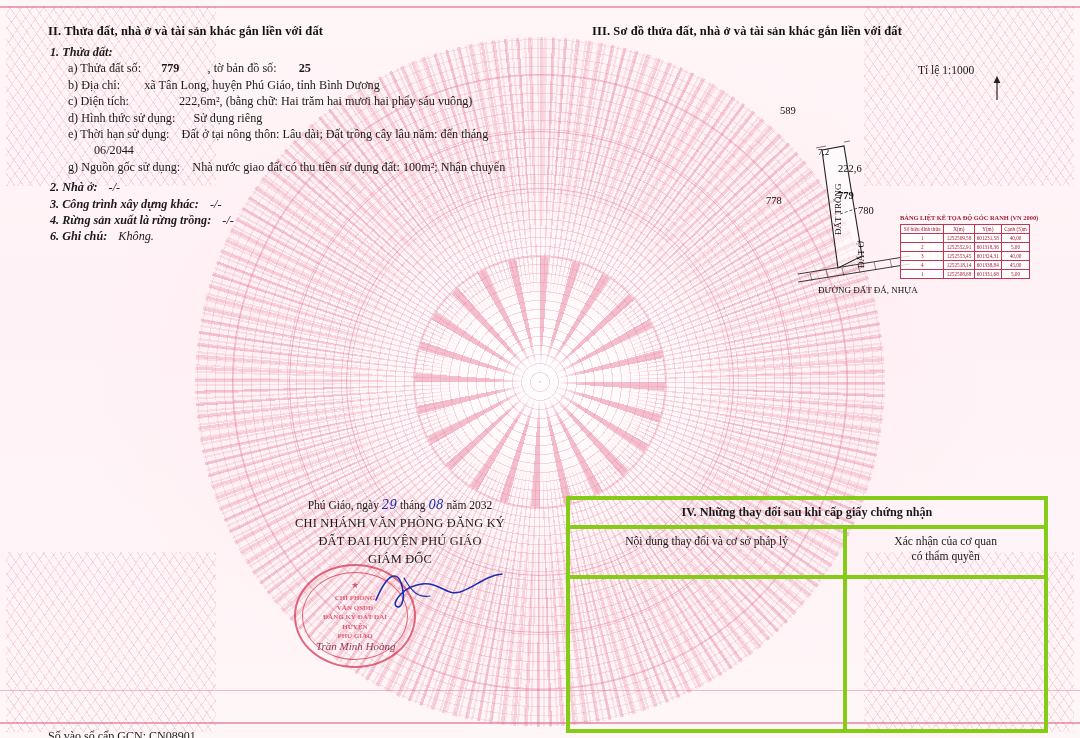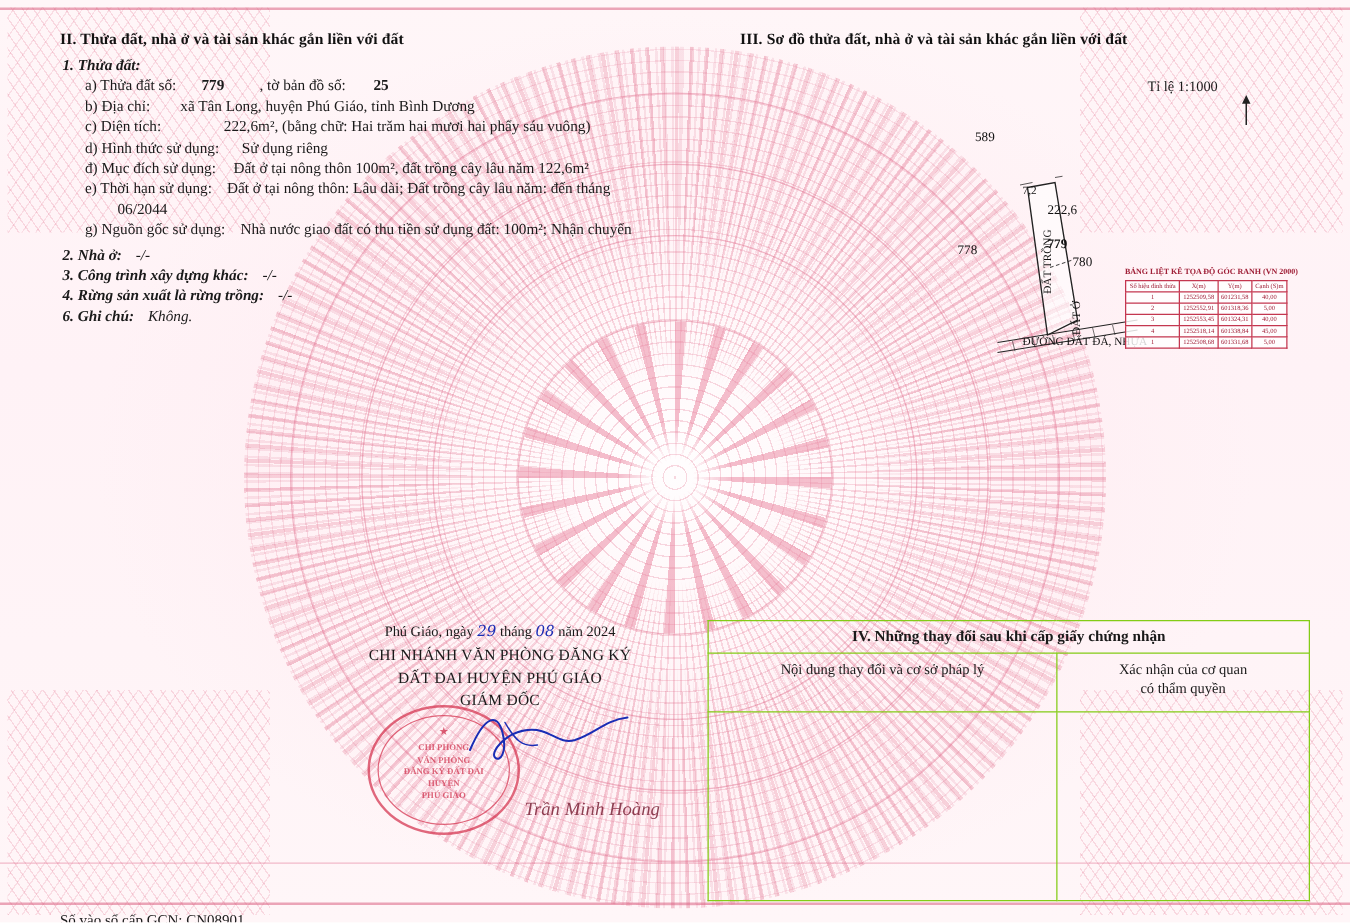--- a/index.html
+++ b/index.html
@@ -278,41 +278,41 @@
   .sig-scribble {
     position: absolute;
     left: 372px;
     top: 566px;
     width: 150px;
     height: 48px;
     pointer-events: none;
   }
   .signer-name {
     position: absolute;
-    left: 328px;
+    left: 316px;
     top: 640px;
     width: 200px;
-    text-align: right;
+    text-align: left;
     color: #7b2338;
     font-style: italic;
-    font-size: 15px;
+    font-size: 11px;
     opacity: 0.85;
   }
 
   
   .iv-table {
     position: absolute;
     left: 566px;
     top: 496px;
     width: 482px;
     border-collapse: collapse;
     font-size: 11.6px;
   }
   .iv-table td, .iv-table th {
-    border: 1px solid #84cc16;
+    border: 4px solid #84cc16;
     padding: 5px 6px;
     vertical-align: top;
   }
   .iv-head {
     text-align: center;
     font-weight: bold;
     font-size: 12.2px;
     padding: 6px 4px;
   }
   .iv-sub {
@@ -397,25 +397,20 @@
         <span style="display:inline-block;width:44px;"></span>
         <span>222,6m², (bằng chữ: Hai trăm hai mươi hai phẩy sáu vuông)</span>
       </div>
 
       <div class="ln indent2">
         <span>d) Hình thức sử dụng:</span>
         <span style="display:inline-block;width:12px;"></span>
         <span>Sử dụng riêng</span>
       </div>
 
-      <div class="ln indent2">
-        <span>đ) Mục đích sử dụng:</span>
-        <span style="display:inline-block;width:8px;"></span>
-        <span>Đất ở tại nông thôn 100m², đất trồng cây lâu năm 122,6m²</span>
-      </div>
 
       <div class="ln indent2">
         <span>e) Thời hạn sử dụng:</span>
         <span style="display:inline-block;width:6px;"></span>
         <span>Đất ở tại nông thôn: Lâu dài; Đất trồng cây lâu năm: đến tháng</span>
       </div>
       <div class="ln indent3">06/2044</div>
 
       <div class="ln indent2">
         <span>g) Nguồn gốc sử dụng:</span>
@@ -478,21 +473,21 @@
     </svg>
 
     <div class="lbl" style="left:780px; top:105px;">589</div>
     <div class="lbl" style="left:766px; top:195px;">778</div>
     <div class="lbl" style="left:858px; top:205px;">780</div>
     <div class="lbl bold" style="left:838px; top:150px;">779</div>
     <div class="lbl" style="left:838px; top:163px;">222,6</div>
     <div class="lbl lbl-sm" style="left:818px; top:147px;">7,2</div>
     <div class="lbl lbl-sm dim-label-vert" style="left:833px; top:235px;">ĐẤT TRỒNG</div>
     <div class="lbl lbl-sm dim-label-vert" style="left:856px; top:268px;">ĐẤT Ở</div>
-    <div class="lbl lbl-sm" style="left:806px; top:268px;padding-left:12px;">ĐƯỜNG ĐẤT ĐÁ, NHỰA</div>
+    <div class="lbl lbl-sm" style="left:806px; top:285px;padding-left:12px;">ĐƯỜNG ĐẤT ĐÁ, NHỰA</div>
 
     <div class="coord-caption">BẢNG LIỆT KÊ TỌA ĐỘ GÓC RANH (VN 2000)</div>
     <table class="coord-table">
       <thead>
         <tr>
           <th>Số hiệu
 đỉnh thửa</th>
           <th>X(m)</th>
           <th>Y(m)</th>
           <th>Cạnh
@@ -533,32 +528,32 @@
       </tbody>
     </table>
 
     <div class="sign-block">
       <div class="place-date">
         <span>Phú Giáo, ngày</span>
         <span class="handwrite">29</span>
         <span>tháng</span>
         <span class="handwrite">08</span>
         <span>năm</span>
-        <span>2024</span>
+        <span>2032</span>
       </div>
       <div class="office">CHI NHÁNH VĂN PHÒNG ĐĂNG KÝ</div>
       <div class="office">ĐẤT ĐAI HUYỆN PHÚ GIÁO</div>
       <div class="office">GIÁM ĐỐC</div>
     </div>
 
     <div class="stamp">
       <div class="stamp-star">★</div>
       <div class="stamp-text">
         <div>CHI PHÒNG</div>
-        <div>VĂN PHÒNG</div>
+        <div>VĂN QSDĐ</div>
         <div>ĐĂNG KÝ ĐẤT ĐAI</div>
         <div>HUYỆN</div>
         <div>PHÚ GIÁO</div>
       </div>
     </div>
 
     <svg class="sig-scribble" viewBox="0 0 150 48">
       <path d="M4,34 C16,6 26,4 30,20 C34,36 28,44 24,40 C20,36 32,20 50,18 C68,16 74,30 88,26 C104,21 112,10 130,8" fill="none" stroke="#1a2db5" stroke-width="1.6" stroke-linecap="round"></path>
       <path d="M32,12 C40,26 46,32 58,30" fill="none" stroke="#1a2db5" stroke-width="1.2" stroke-linecap="round"></path>
     </svg>

